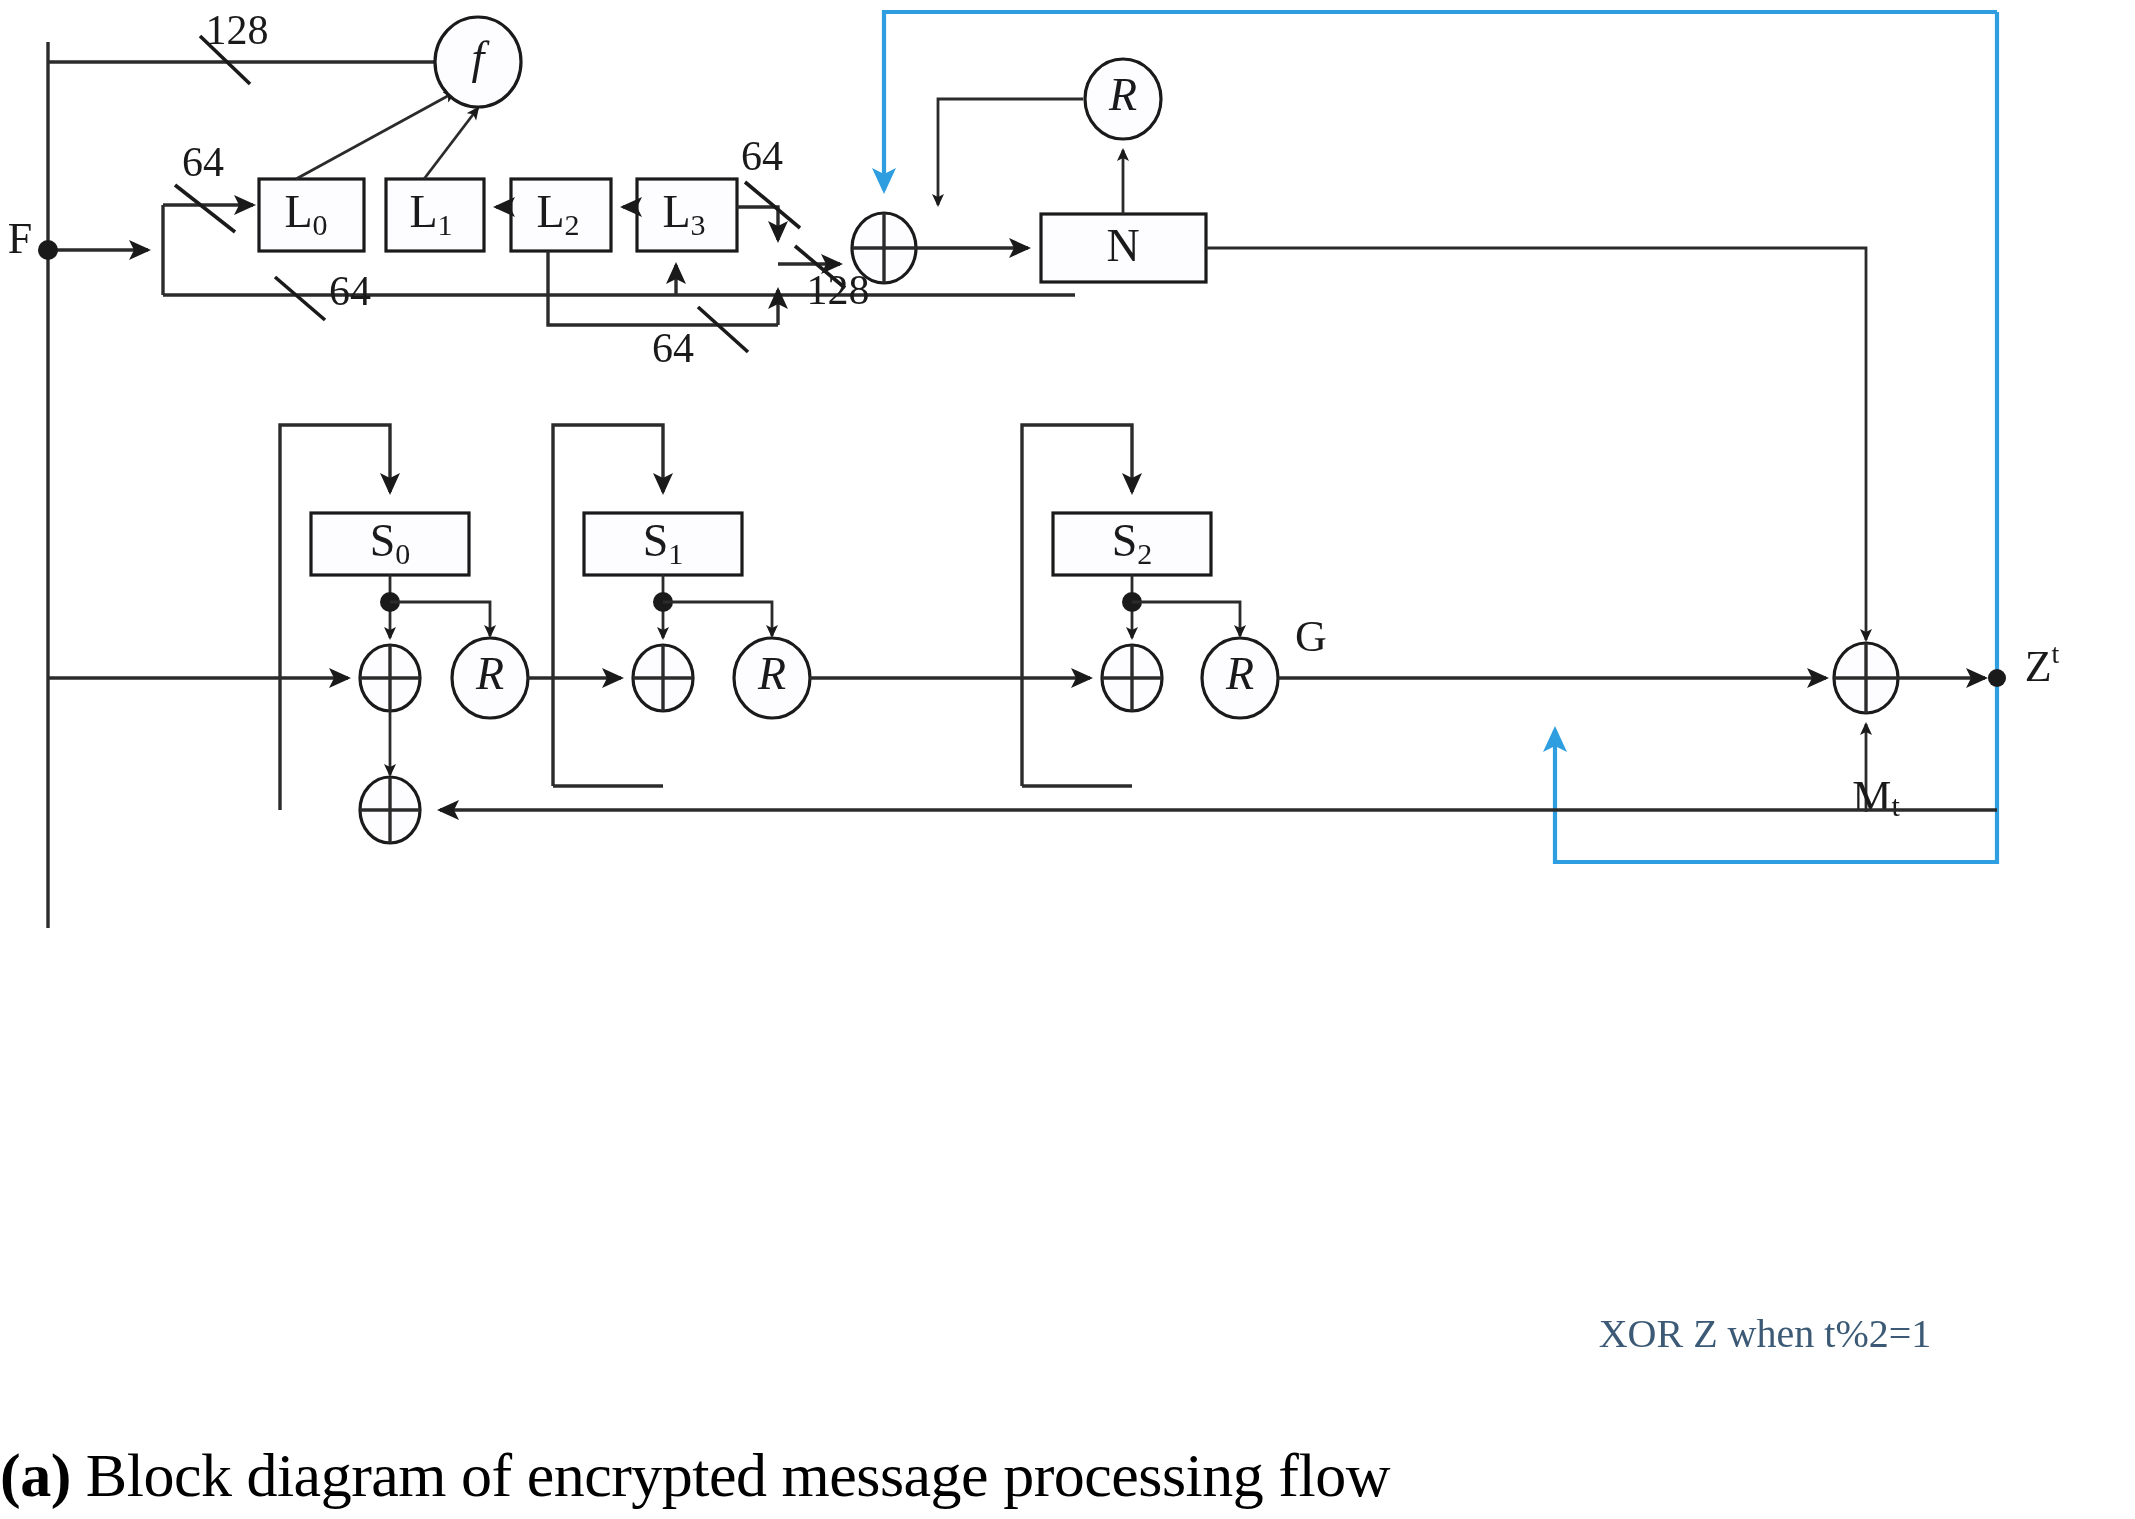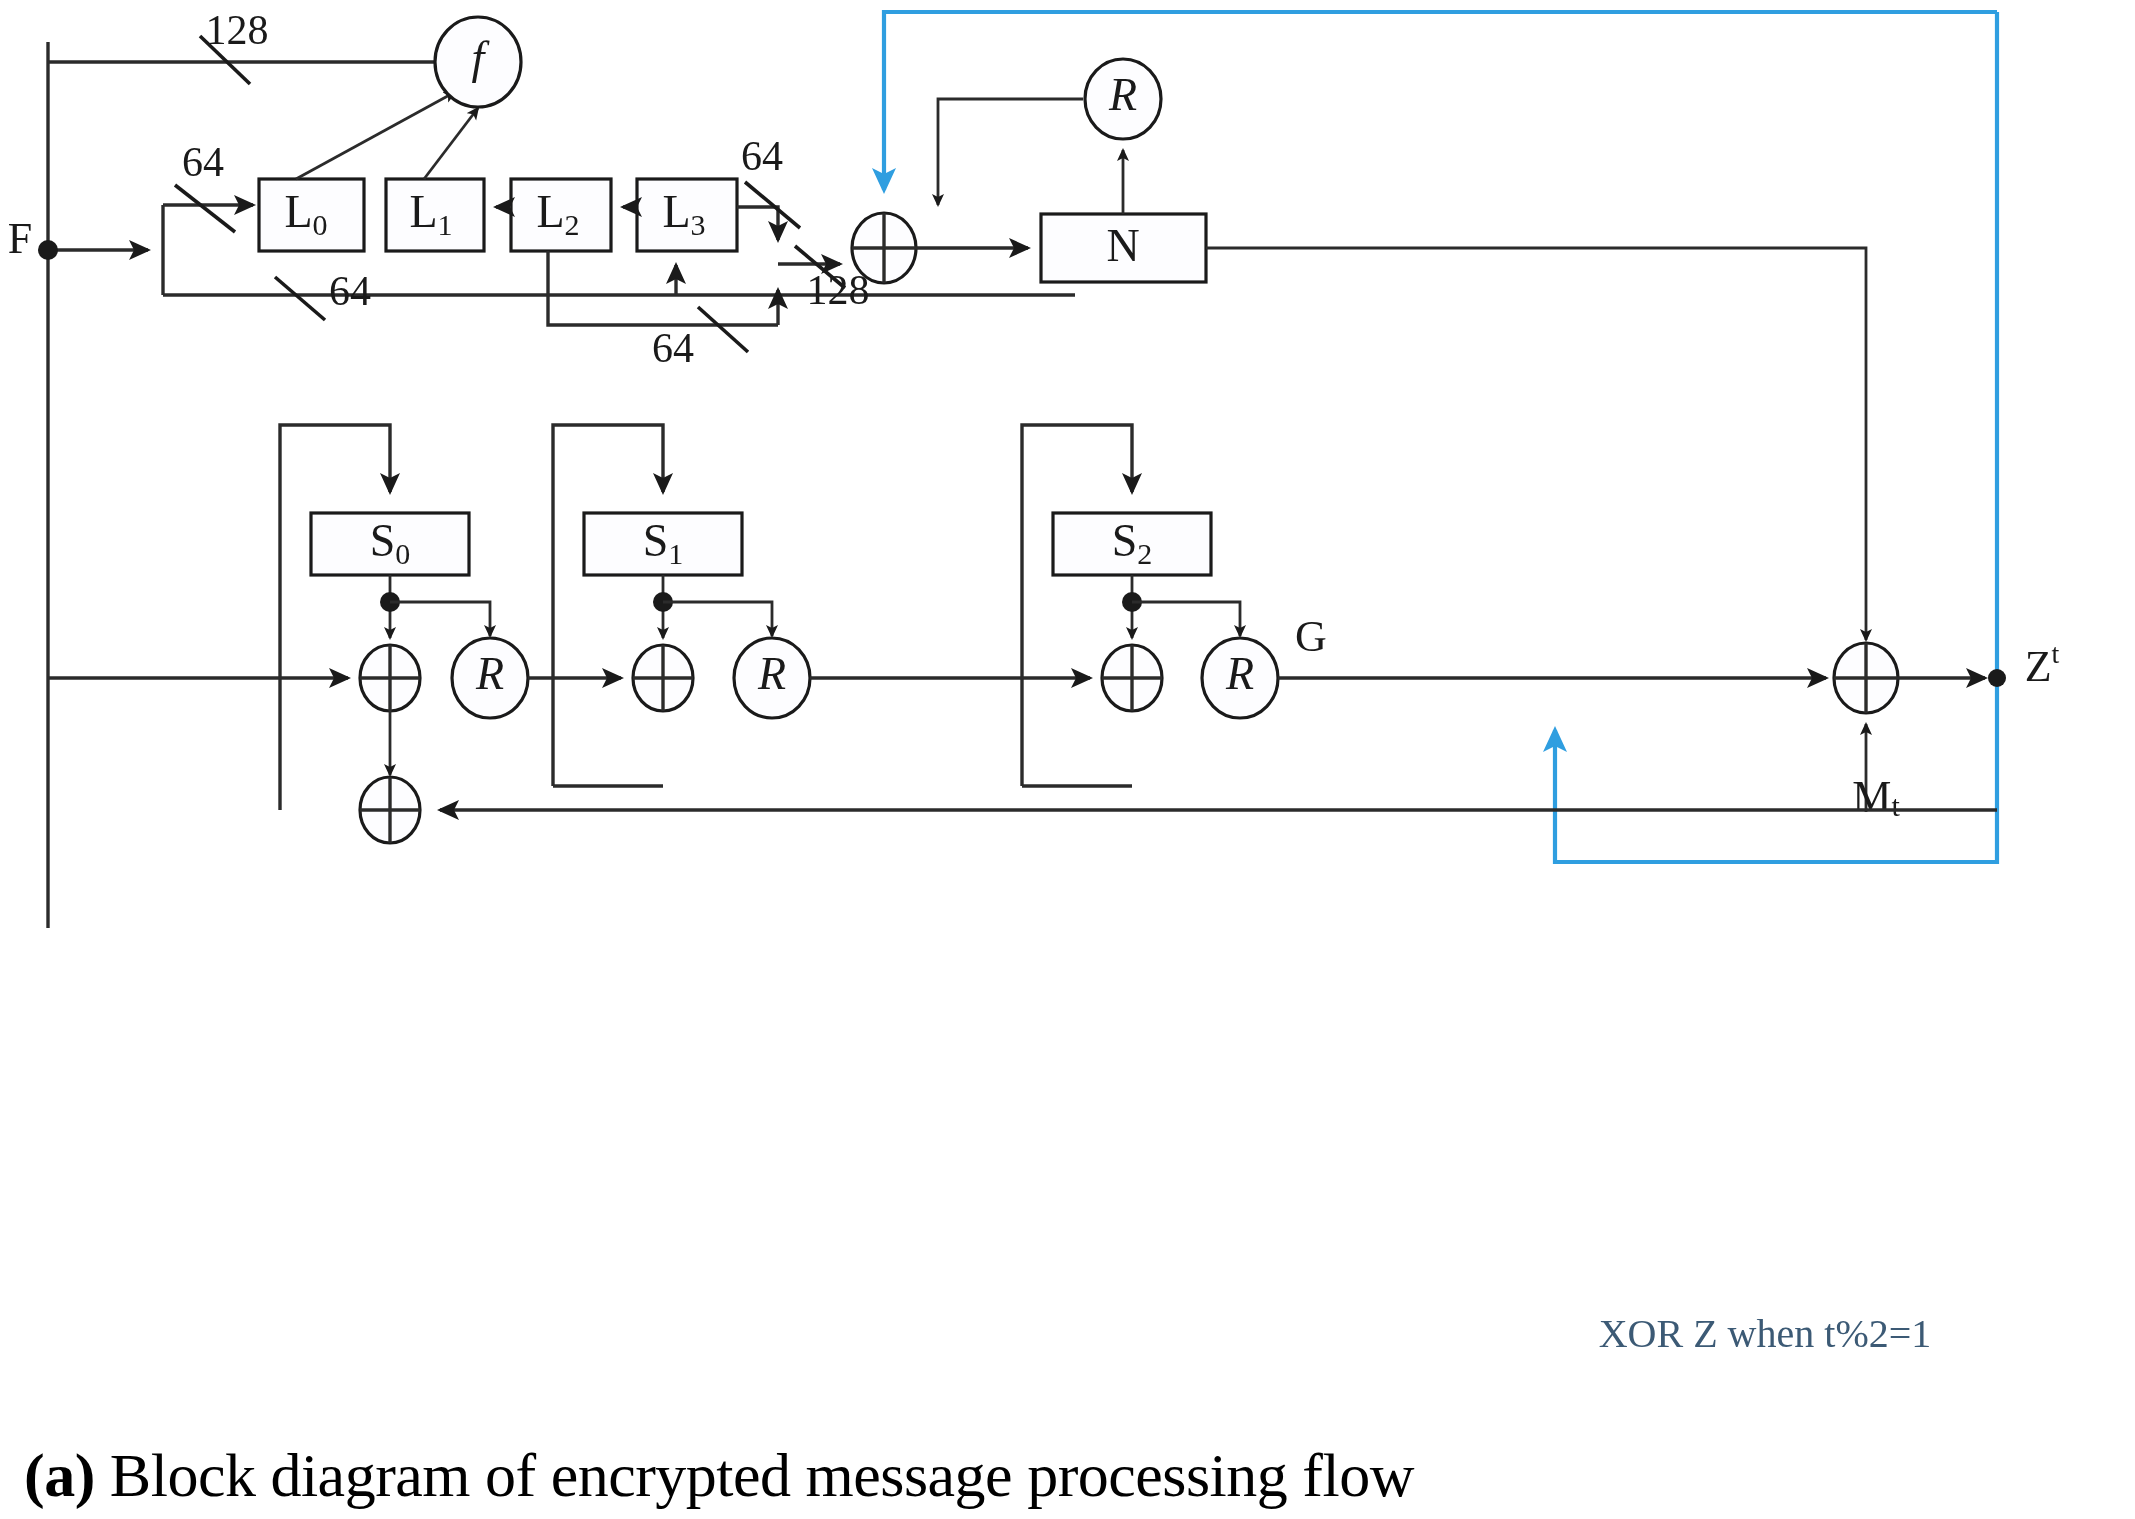--- a/index.html
+++ b/index.html
@@ -96,21 +96,21 @@
     font-size: 40px;
     text-anchor: middle;
     dominant-baseline: middle;
   }
   .caption {
     position: absolute;
     left: 0;
     bottom: 8px;
     width: 2135px;
     text-align: left;
-    padding-left: 24px;
+    padding-left: 0;
     box-sizing: border-box;
     font-family: "Liberation Serif", "DejaVu Serif", serif;
     font-size: 62px;
     color: #000000;
     letter-spacing: -0.5px;
   }
   .caption b { font-weight: bold; }
 </style>
 </head>
 <body>

